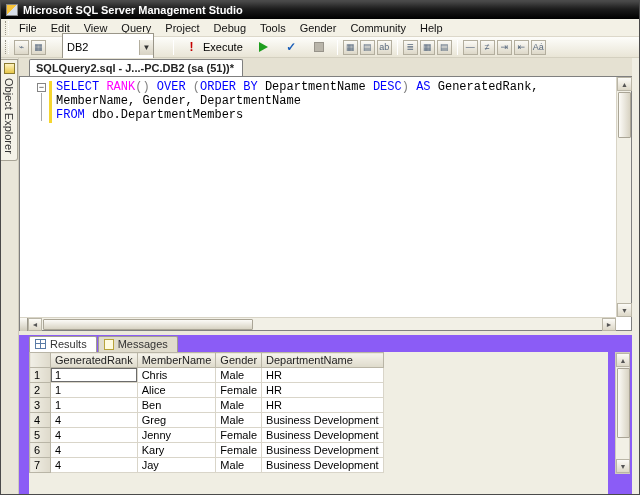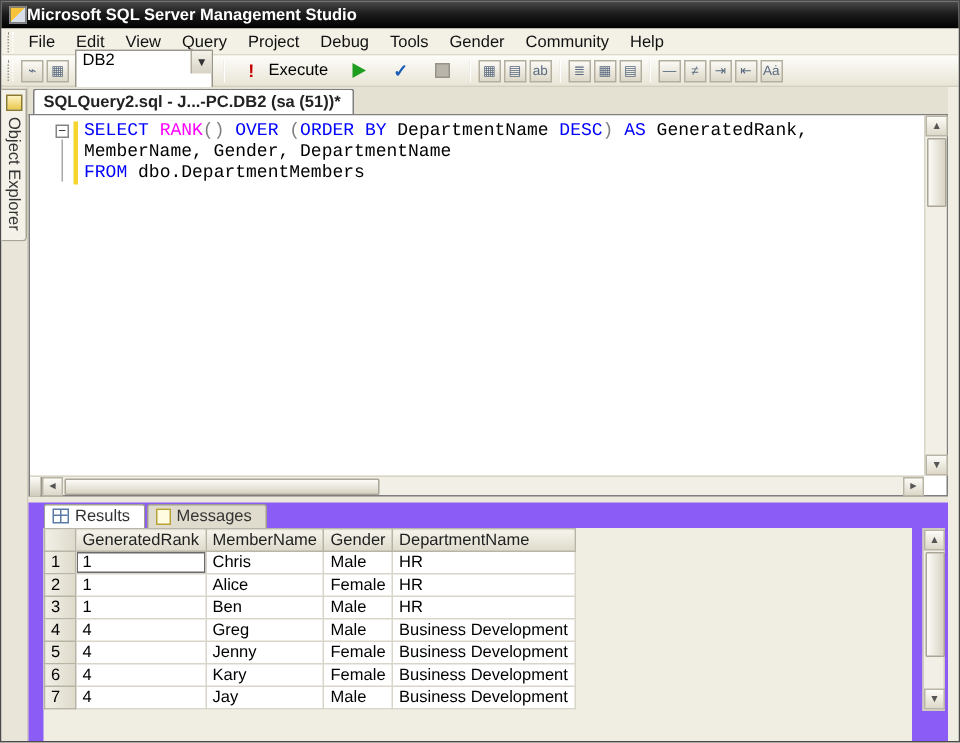--- a/index.html
+++ b/index.html
@@ -1,21 +1,21 @@
 <!DOCTYPE html>
 <html style="--kw: #0000ff; --fn: #ff00ff; --op: #808080;"><head>
 <meta charset="utf-8">
 <style>
   * { box-sizing: border-box; margin: 0; padding: 0; }
   html,body { width:640px; height:495px; overflow:hidden; }
   body { font-family:"Liberation Sans",sans-serif; font-size:11px; background:#8f8f8f; }
   .window { width:640px; height:495px; display:flex; flex-direction:column; background:#f0eee3; border:1px solid #4a4a4a; }
 
   
-  .titlebar { height:18px; flex:0 0 18px; background:linear-gradient(#4a4a4a,#1c1c1c 45%,#000); color:#fff; display:flex; align-items:center; gap:0; padding:0 5px; font-size:11px; font-weight:bold; }
+  .titlebar { height:18px; flex:0 0 18px; background:linear-gradient(#4a4a4a,#1c1c1c 45%,#000); color:#fff; display:flex; align-items:center; gap:5px; padding:0 5px; font-size:11px; font-weight:bold; }
   .app-icon { width:12px; height:12px; background:linear-gradient(135deg,#f7c33a 0 50%,#d8dee8 50%); border:1px solid #888; flex:0 0 12px; }
 
   
   .menubar { height:18px; flex:0 0 18px; background:#f3f1e6; display:flex; align-items:center; padding:0 3px; border-bottom:1px solid #dcd8ca; }
   .menu-item { padding:12px 7px; color:#111; cursor:default; }
 
   
   .toolbar { height:21px; display:flex; align-items:center; gap:2px; padding:0 3px; background:linear-gradient(#fdfdfa,#e9e5d6); border-bottom:1px solid #d4d0c0; }
   .grip { width:4px; height:14px; border-left:1px dotted #9a968a; border-right:1px dotted #fff; margin:0 3px 0 1px; }
   .sep { width:1px; height:15px; background:#c2beb0; margin:0 3px; border-right:1px solid #fff; }
@@ -26,36 +26,36 @@
   .ic-doc-star:after { content:"✶"; color:#e8a000; font-size:9px; position:absolute; right:-4px; bottom:-4px; }
   .ic-folder { width:14px; height:11px; background:linear-gradient(#ffe9a0,#f2c84b); border:1px solid #b8912f; border-radius:1px 3px 1px 1px; margin-top:3px; }
   .ic-floppy { width:13px; height:13px; background:#3a6ea5; border:1px solid #27496d; box-shadow:inset 0 -5px 0 #dce6f0; }
   .ic-floppy-multi { width:13px; height:13px; background:#3a6ea5; border:1px solid #27496d; box-shadow:2px 2px 0 #7ba0c4, inset 0 -5px 0 #dce6f0; margin-right:2px; }
   .ic-generic { width:15px; height:15px; background:linear-gradient(#fbfaf6,#ddd8c8); border:1px solid #b3ae9e; color:#5a6b80; font-size:9px; }
   .ic-dd { width:11px; color:#444; }
   .ic-play { width:0; height:0; border-left:9px solid #1e9e1e; border-top:5px solid transparent; border-bottom:5px solid transparent; margin:0 4px; }
   .ic-check { color:#1b5eb8; font-weight:bold; font-size:12px; }
   .ic-stop { width:10px; height:10px; background:#b9b5aa; border:1px solid #97938a; margin:0 3px; }
   .ic-excl { color:#c40000; font-weight:bold; font-size:12px; width:8px; }
-  .combo { display:flex; align-items:flex-start; width:92px; height:28px; background:#fff; border:1px solid #9a9689; margin:0 2px; }
+  .combo { display:flex; align-items:center; width:92px; height:28px; background:#fff; border:1px solid #9a9689; margin:0 14px; }
   .combo .val { flex:1; padding:0 4px; }
   .combo .dd { width:14px; height:15px; background:linear-gradient(#f4f2ea,#d8d3c4); border-left:1px solid #b3ae9e; text-align:center; font-size:8px; color:#333; line-height:15px; }
 
   
   .main { flex:1; display:flex; min-height:0; }
   .left-dock { flex:0 0 17px; background:#e9e6d9; border-right:1px solid #cfcbbd; padding-top:1px; }
   .vtab { width:17px; height:102px; background:#f4f2e8; border:1px solid #a8a496; border-left:none; border-radius:0 0 3px 0; display:flex; flex-direction:column; align-items:center; gap:4px; padding-top:3px; cursor:default; }
   .vtab-icon { width:11px; height:11px; background:linear-gradient(#fdf2c0,#e9c84a); border:1px solid #8a7a30; flex:0 0 11px; }
   .vtab-label { writing-mode:vertical-rl; font-size:11px; color:#333; }
   .right-chrome { flex:0 0 7px; background:#f0eee3; }
 
   .content { flex:1; display:flex; flex-direction:column; min-width:0; }
 
   
-  .doc-tabstrip { height:18px; flex:0 0 18px; background:#e5e1d2; display:flex; align-items:flex-end; padding-left:3px; }
+  .doc-tabstrip { height:18px; flex:0 0 18px; background:#e5e1d2; display:flex; align-items:flex-end; padding-left:10px; }
   .doc-tab { background:#fff; border:1px solid #7f7f7f; border-bottom:none; padding:2px 8px 2px 6px; font-weight:bold; font-size:11px; color:#222; border-radius:2px 2px 0 0; }
 
   
   .editor-wrap { flex:1; position:relative; border:1px solid #7f7f7f; border-bottom:none; background:#fff; min-height:0; }
   .editor { position:absolute; left:0; top:0; right:15px; bottom:13px; overflow:hidden; background:#fff; }
   .code-lines { padding:3px 0 0 36px; font-family:"Liberation Mono","DejaVu Sans Mono",monospace; font-size:12px; line-height:14px; white-space:pre; }
   .tok-k { color:var(--kw,#0000ff); }
   .tok-f { color:var(--fn,#ff00ff); }
   .tok-g { color:var(--op,#808080); }
   .tok-i { color:#000; }

